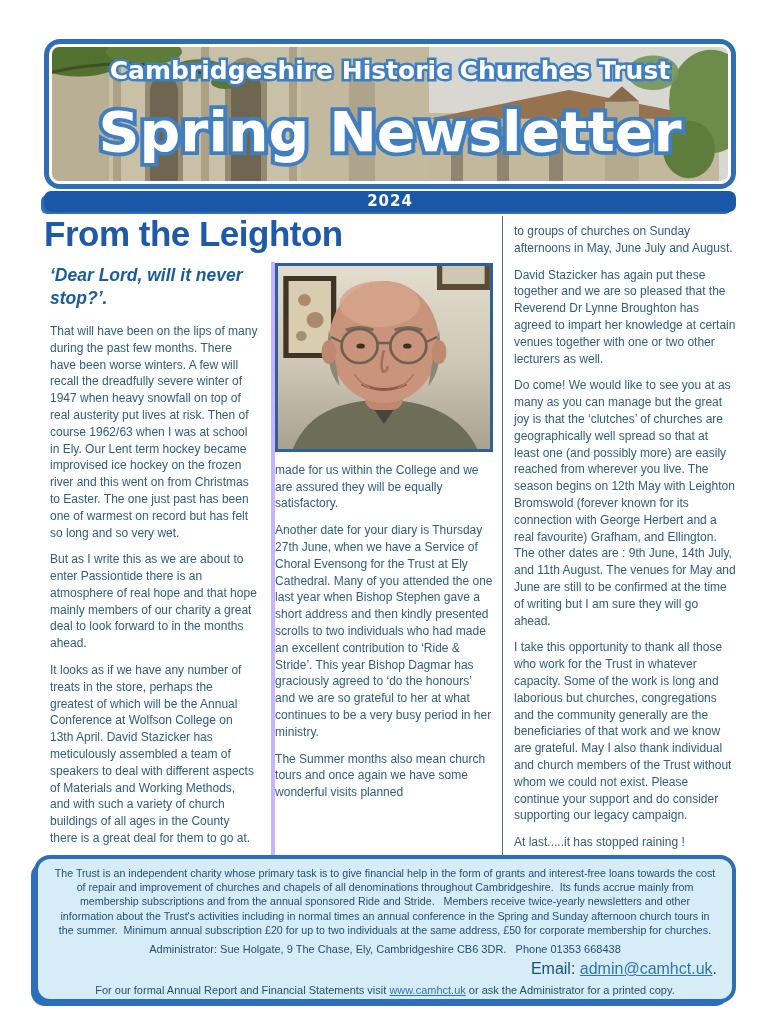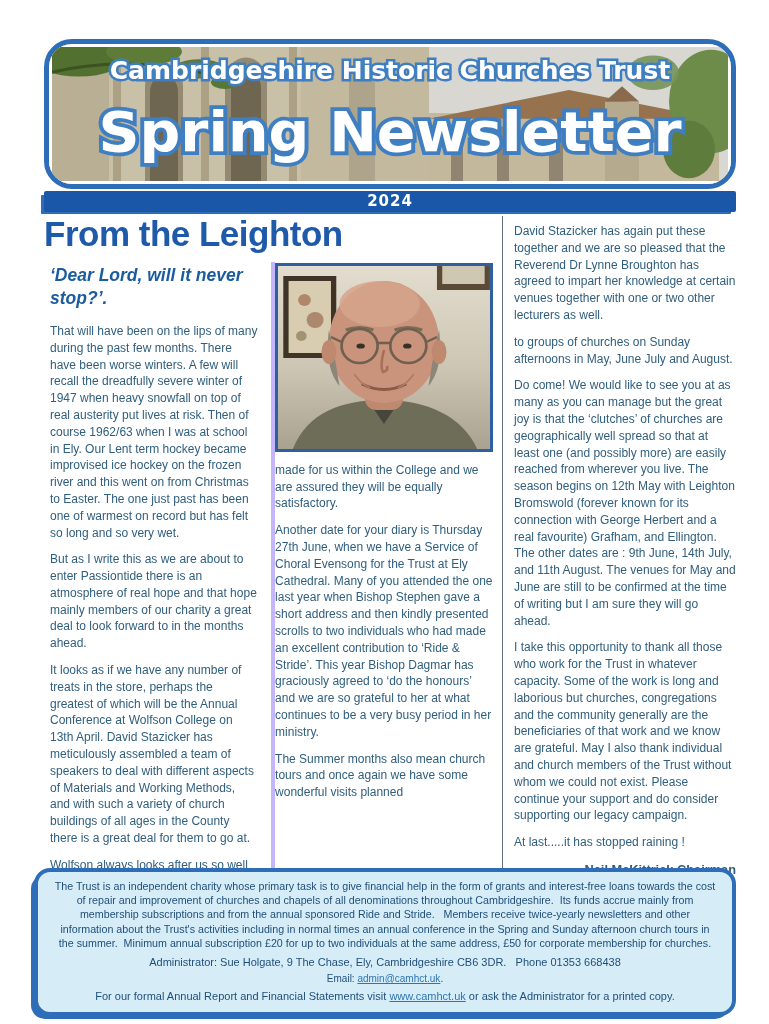--- a/index.html
+++ b/index.html
@@ -3,32 +3,32 @@
 <meta charset="utf-8">
 <style>
   html,body{margin:0;padding:0;}
   body{
     width:769px;height:1024px;position:relative;overflow:hidden;
     background:#ffffff;font-family:"Liberation Sans",sans-serif;
   }
   
   .banner{
     position:absolute;left:44px;top:39px;width:692px;height:150px;
-    box-sizing:border-box;border:5px solid #2e6db8;border-radius:28px;
+    box-sizing:border-box;border:5px solid #2e6db8;border-radius:16px;
     overflow:hidden;background:#cfc6ad;
   }
   .banner-inner-stroke{
     position:absolute;inset:0;border:3px solid #ffffff;border-radius:10px;
     pointer-events:none;z-index:3;
   }
   .banner svg{position:absolute;inset:0;width:100%;height:100%;}
   
   .year-bar{
     position:absolute;left:44px;top:191px;width:692px;height:21px;
-    box-sizing:border-box;background:#1a57a8;border-radius:2px;
+    box-sizing:border-box;background:#1a57a8;border-radius:7px;
     color:#ffffff;font-weight:bold;font-size:15px;line-height:21px;
     text-align:center;letter-spacing:1px;
     box-shadow:-4px 3px 0 -1px #2e6db8;
     font-family:"DejaVu Sans","Liberation Sans",sans-serif;z-index:2;
   }
   
   .main{position:absolute;left:44px;top:216px;width:692px;display:flex;z-index:1;}
   .left-wrap{width:458px;box-sizing:border-box;}
   .page-heading{
     margin:0 0 9px 0;font-size:35px;line-height:1.05;font-weight:bold;
@@ -49,25 +49,25 @@
     overflow:hidden;background:#cdc6b4;
   }
   .photo svg{display:block;width:100%;height:100%;}
   .signature{margin-top:4px;text-align:right;font-weight:bold;color:#2f5e7e;
     font-size:12.8px;line-height:1.45;}
   
   .footer{
     position:absolute;left:34px;top:855px;width:702px;height:148px;
     box-sizing:border-box;background:#d6edf8;border:4px solid #2e6db8;
     border-radius:16px;padding:7px 15px 6px 15px;text-align:center;
-    color:#1f4e79;box-shadow:-5px 5px 0 -2px #2e6db8;z-index:4;margin-top:13px;
+    color:#1f4e79;box-shadow:-5px 5px 0 -2px #2e6db8;z-index:4;
   }
   .footer .about{margin:0;font-size:10.7px;line-height:1.33;white-space:pre-wrap;}
   .footer .admin{margin-top:6px;font-size:11px;white-space:pre-wrap;}
-  .footer .email-line{margin-top:5px;font-size:10px;}
+  .footer .email-line{margin-top:5px;font-size:16px;text-align:right;}
   .footer .report-line{margin-top:6px;font-size:11px;}
   .link{color:#2e75b6;text-decoration:underline;cursor:pointer;}
 </style>
 </head>
 <body>
 
 <div class="banner">
   <svg viewBox="0 0 682 146" preserveAspectRatio="none">
 
     <rect x="0" y="0" width="682" height="146" fill="#d8d7d2"></rect>
@@ -175,22 +175,22 @@
             <path d="M128 108 Q 122 118 113 122" stroke="#b07a62" stroke-width="1.5" fill="none"></path>
           </svg>
         </div>
         <p class="body-p">made for us within the College and we are assured they will be equally satisfactory.</p>
         <p class="body-p">Another date for your diary is Thursday 27th June, when we have a Service of Choral Evensong for the Trust at Ely Cathedral. Many of you attended the one last year when Bishop Stephen gave a short address and then kindly presented scrolls to two individuals who had made an excellent contribution to ‘Ride &amp; Stride’. This year Bishop Dagmar has graciously agreed to ‘do the honours’ and we are so grateful to her at what continues to be a very busy period in her ministry.</p>
         <p class="body-p">The Summer months also mean church tours and once again we have some wonderful visits planned</p>
       </div>
     </div>
   </div>
   <div class="col col3">
+    <p class="body-p">to groups of churches on Sunday afternoons in May, June July and August.</p>
     <p class="body-p">David Stazicker has again put these together and we are so pleased that the Reverend Dr Lynne Broughton has agreed to impart her knowledge at certain venues together with one or two other lecturers as well.</p>
-    <p class="body-p">to groups of churches on Sunday afternoons in May, June July and August.</p>
     <p class="body-p">Do come! We would like to see you at as many as you can manage but the great joy is that the ‘clutches’ of churches are geographically well spread so that at least one (and possibly more) are easily reached from wherever you live. The season begins on 12th May with Leighton Bromswold (forever known for its connection with George Herbert and a real favourite) Grafham, and Ellington. The other dates are : 9th June, 14th July, and 11th August. The venues for May and June are still to be confirmed at the time of writing but I am sure they will go ahead.</p>
     <p class="body-p">I take this opportunity to thank all those who work for the Trust in whatever capacity. Some of the work is long and laborious but churches, congregations and the community generally are the beneficiaries of that work and we know are grateful. May I also thank individual and church members of the Trust without whom we could not exist. Please continue your support and do consider supporting our legacy campaign.</p>
     <p class="body-p">At last.....it has stopped raining !</p>
     <div class="signature">
       <div>Neil McKittrick Chairman</div>
       <div>March 2024</div>
     </div>
   </div>
 </div>
 

